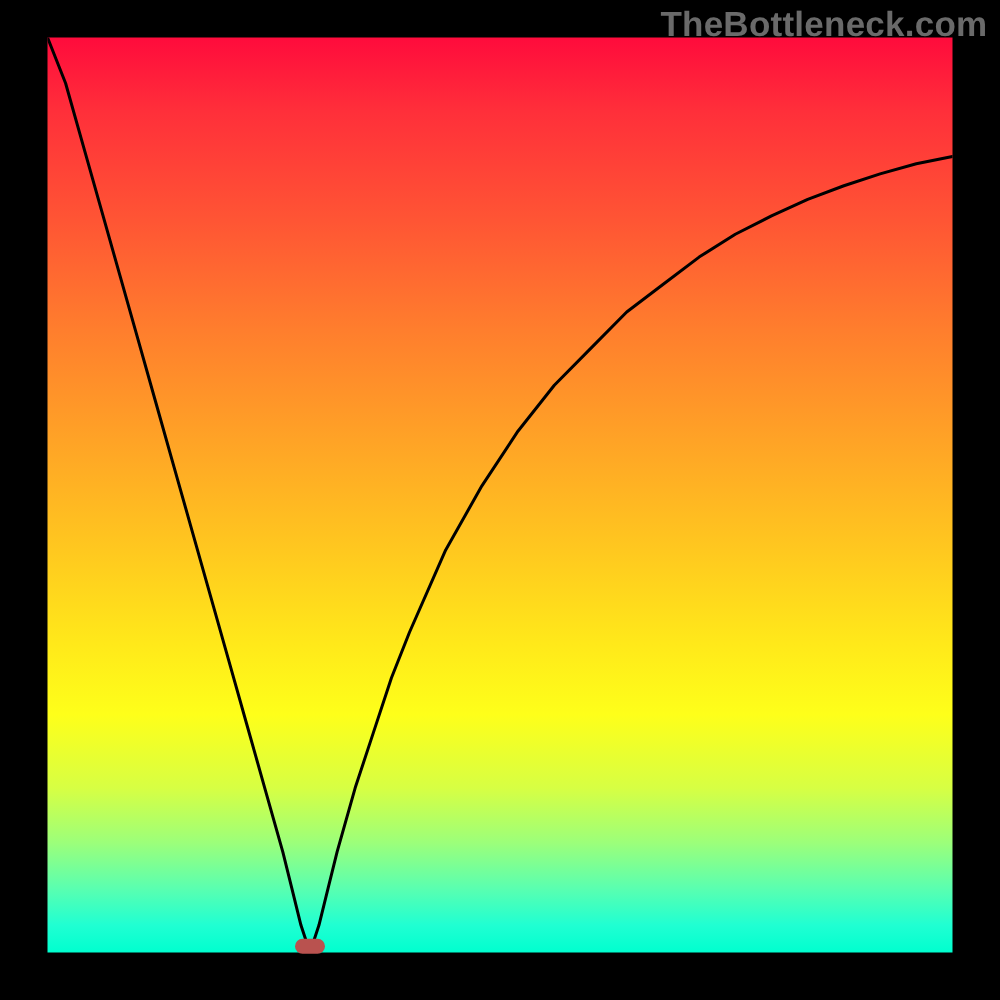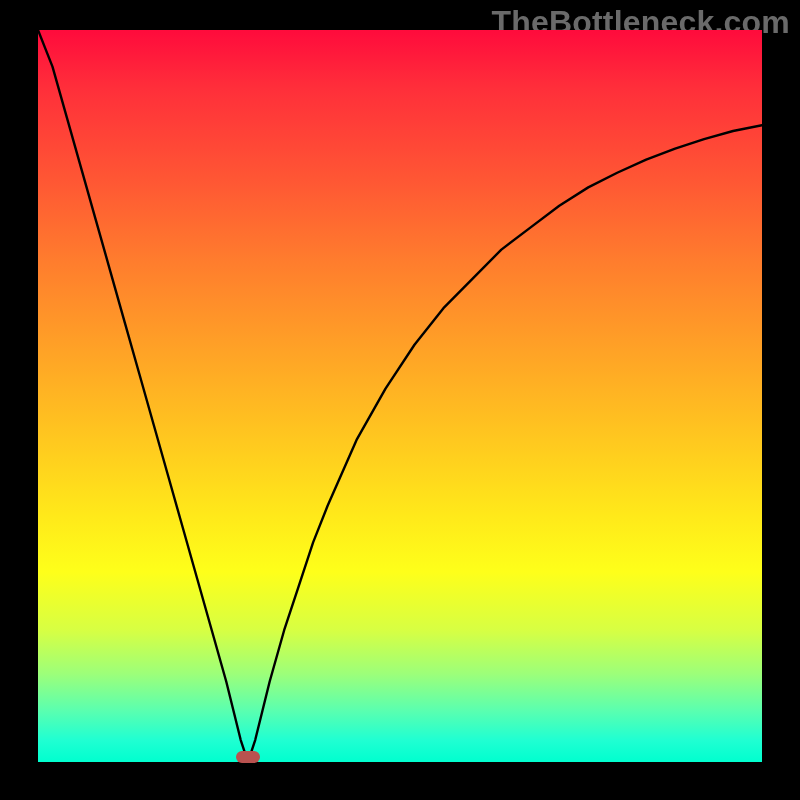--- a/index.html
+++ b/index.html
@@ -39,21 +39,21 @@
       #5affb0 93%,
       #20ffd2 97%,
       #00ffcf 100%
     );
   }
   .watermark {
     position: absolute;
     top: 4px;
     right: 10px;
     color: #6a6a6a;
-    font-size: 32px;
+    font-size: 28px;
     font-weight: 600;
     letter-spacing: 0.2px;
     user-select: none;
   }
   svg.curve {
     position: absolute;
     left: 0;
     top: 0;
     width: 724px;
     height: 732px;

